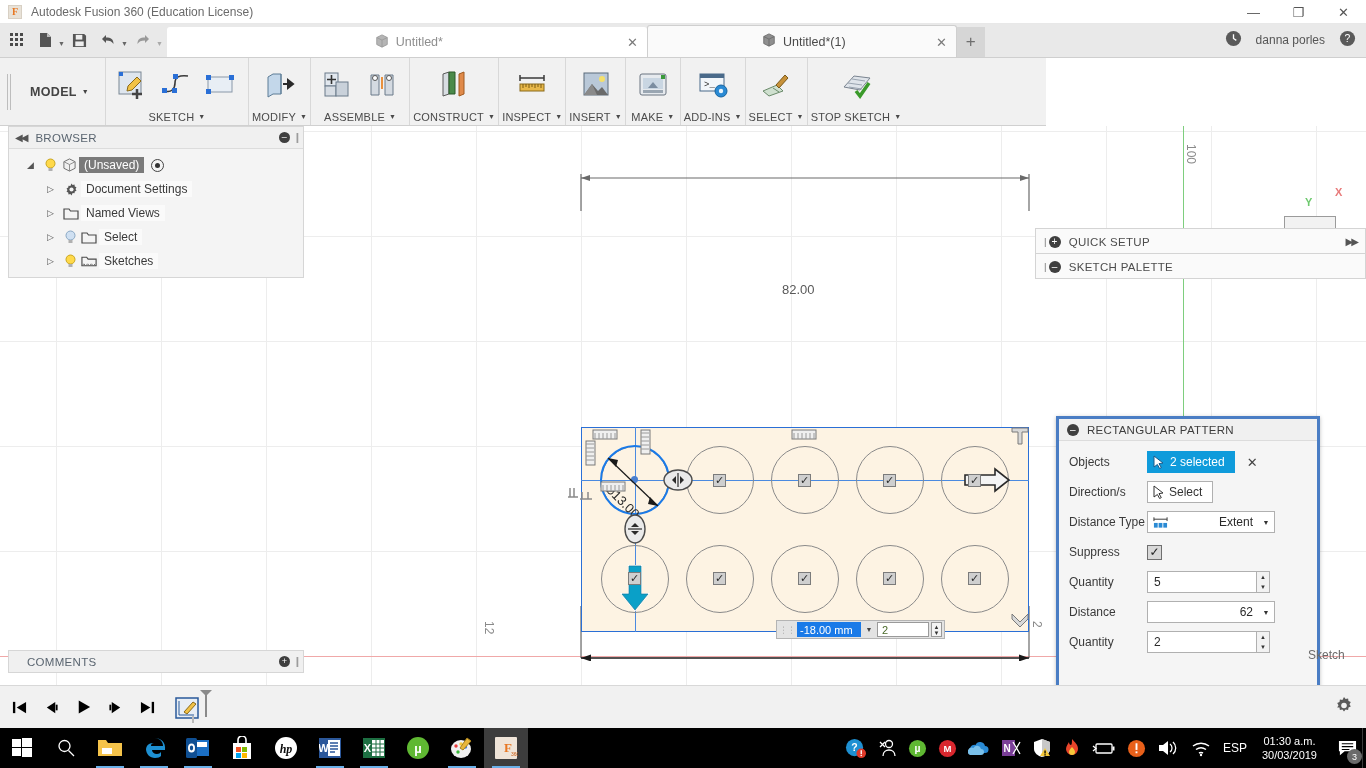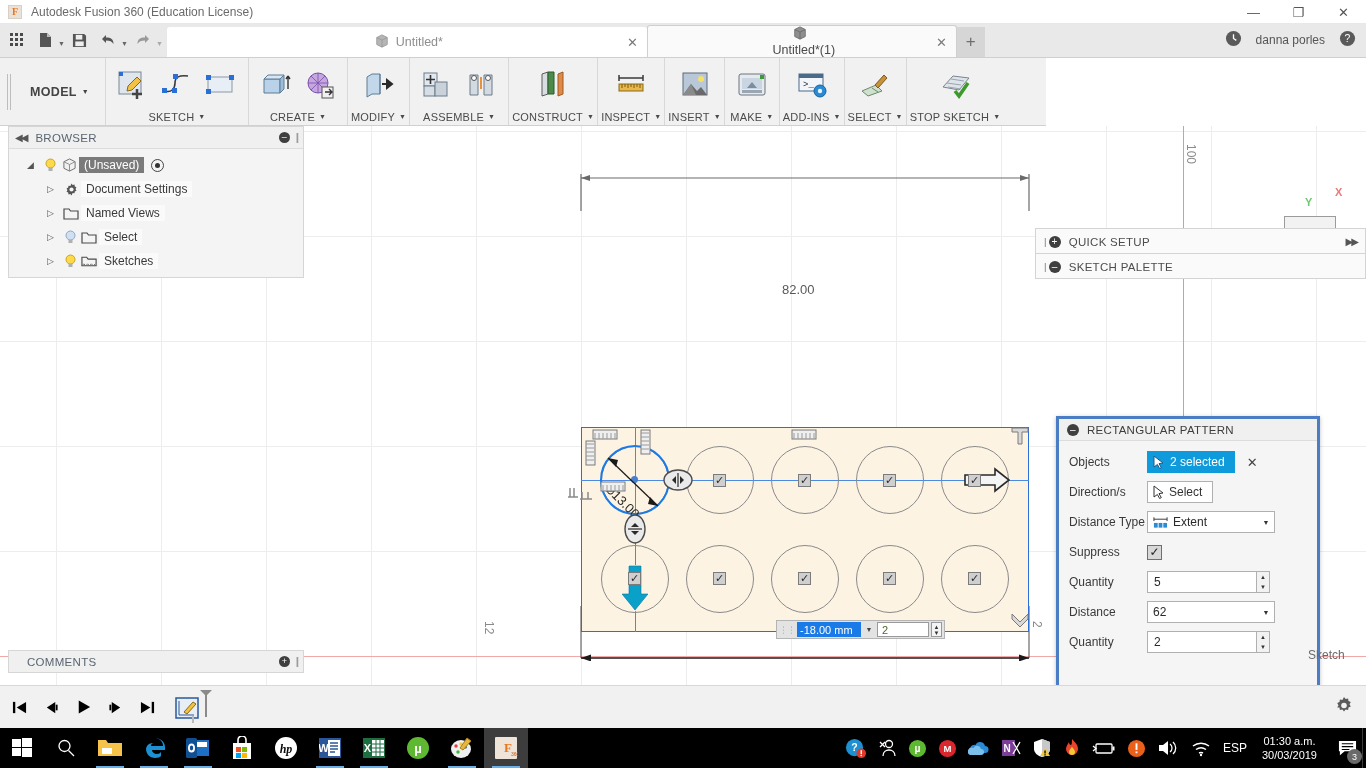--- a/index.html
+++ b/index.html
@@ -38,21 +38,21 @@
   .am-caret { font-size:7px; color:#666; margin-left:-2px; margin-top:6px; }
 
   .doctab {
     height:30px; display:flex; align-items:center; padding:0 10px 0 14px;
     font-size:12.5px; position:relative;
   }
   .doctab.inactive { background:#ffffff; color:#8e8e8e; width:480px; justify-content:center;
                      border-top-left-radius:3px; border-top-right-radius:3px; }
   .doctab.active { background:#fafafa; color:#4a4a4a; width:310px; justify-content:center;
                    border-top-left-radius:3px; border-top-right-radius:3px; height:32px;
-                   border:1px solid #cfcfcf; border-bottom:none;flex-direction:column; }
+                   border:1px solid #cfcfcf; border-bottom:none; }
   .doctab .cubeicon { margin-right:7px; }
   .doctab .tabclose { position:absolute; right:9px; top:50%; transform:translateY(-50%);
                       font-size:13px; color:#7a7a7a; }
   .tab-add { width:28px; height:30px; display:flex; align-items:center; justify-content:center;
              background:#d6d6d6; color:#6e6e6e; font-size:17px; }
   .tab-right { margin-left:auto; display:flex; align-items:center; height:34px; padding-right:10px; gap:14px; }
   .tr-user { font-size:12px; color:#555; }
 
   
   .ribbon {
@@ -156,21 +156,21 @@
   .frow { display:flex; align-items:center; height:30px; }
   .flabel { width:78px; font-size:12px; color:#3a3a3a; }
   .fctrl { flex:1; display:flex; align-items:center; }
   .sel-btn { height:22px; background:#0f9bdb; color:#fff; font-size:12px; display:flex; align-items:center;
              padding:0 10px 0 6px; gap:5px; }
   .pick-btn { height:22px; background:#fff; border:1px solid #b0b0b0; font-size:12px; color:#333;
               display:flex; align-items:center; padding:0 10px 0 5px; gap:4px; }
   .xbtn { margin-left:12px; font-size:13px; color:#444; }
   .combo { height:22px; background:#fff; border:1px solid #b0b0b0; display:flex; align-items:center;
            font-size:12px; color:#2a2a2a; padding-left:5px; width:128px; gap:5px; position:relative; }
-  .combo .cv { flex:1; }
+  .combo .cv { flex:1;text-align:right; }
   .combo .cc { width:16px; text-align:center; font-size:7px; color:#333; }
   .numbox { height:22px; background:#fff; border:1px solid #b0b0b0; display:flex; align-items:center;
             font-size:12px; color:#2a2a2a; padding-left:6px; width:110px; }
   .spinner { width:13px; height:22px; border:1px solid #b0b0b0; border-left:none; background:#f2f2f2;
              display:flex; flex-direction:column; }
   .spinner i { flex:1; display:flex; align-items:center; justify-content:center; font-size:6px; color:#333; font-style:normal;}
   .chkbox { width:15px; height:15px; background:#d8d8d8; border:1px solid #6f6f6f;
             display:flex; align-items:center; justify-content:center; font-size:12px; color:#1f1f1f; line-height:1;}
 
   
@@ -341,44 +341,20 @@
             <rect x="2" y="20" width="5" height="5" fill="#2a6fd6"></rect>
           </svg>
         </div>
       </div>
       <div class="rib-label">
         <span>SKETCH</span>
           <span class="c">▼</span>
       </div>
     </div>
 
-    <div class="rib-group">
-      <div class="rib-icons">
-        <div class="rib-btn">
-          <svg width="34" height="32" viewBox="0 0 34 32">
-            <path d="M5 10h16v14H5z" fill="#b9d2ea" stroke="#5d7c96"></path>
-            <path d="M5 10l4-4h16l-4 4z" fill="#d8e6f3" stroke="#5d7c96"></path>
-            <path d="M21 10l4-4v14l-4 4z" fill="#9cbcdb" stroke="#5d7c96"></path>
-            <path d="M29 20V7M29 7l-2 3M29 7l2 3" stroke="#333" stroke-width="1.4" fill="none"></path>
-          </svg>
-        </div>
-        <div class="rib-btn">
-          <svg width="34" height="32" viewBox="0 0 34 32">
-            <circle cx="15" cy="14" r="10" fill="#c5a6e0" stroke="#7a4fa8"></circle>
-            <path d="M5 14h20M15 4v20M8 7c5 5 9 9 14 14M22 7c-5 5-9 9-14 14" stroke="#7a4fa8" fill="none" stroke-width=".8"></path>
-            <rect x="19" y="18" width="11" height="11" fill="#f0f0f0" stroke="#555"></rect>
-            <path d="M22 23h6M26 20l3 3-3 3" stroke="#333" fill="none" stroke-width="1.4"></path>
-          </svg>
-        </div>
-      </div>
-      <div class="rib-label">
-        <span>CREATE</span>
-          <span class="c">▼</span>
-      </div>
-    </div>
 
     <div class="rib-group">
       <div class="rib-icons">
         <div class="rib-btn">
           <svg width="34" height="32" viewBox="0 0 34 32">
             <path d="M5 8l5-3h8v20h-8l-5 3z" fill="#c3d7ea" stroke="#5d7c96"></path>
             <path d="M18 5v20" stroke="#5d7c96"></path>
             <path d="M20 15h8M25 11l5 4-5 4z" fill="#2a2a2a" stroke="#2a2a2a" stroke-width="2"></path>
           </svg>
         </div>

